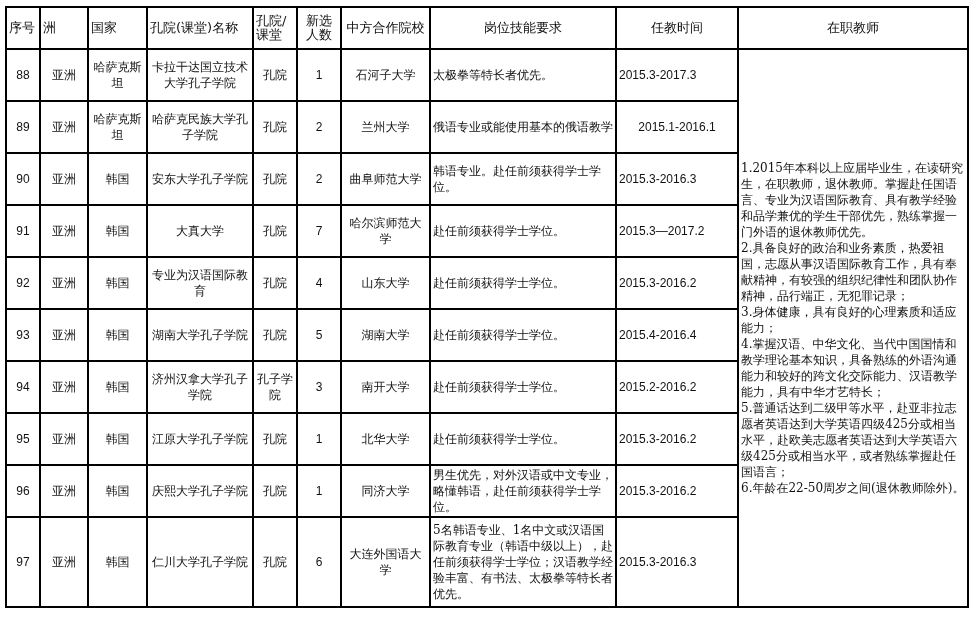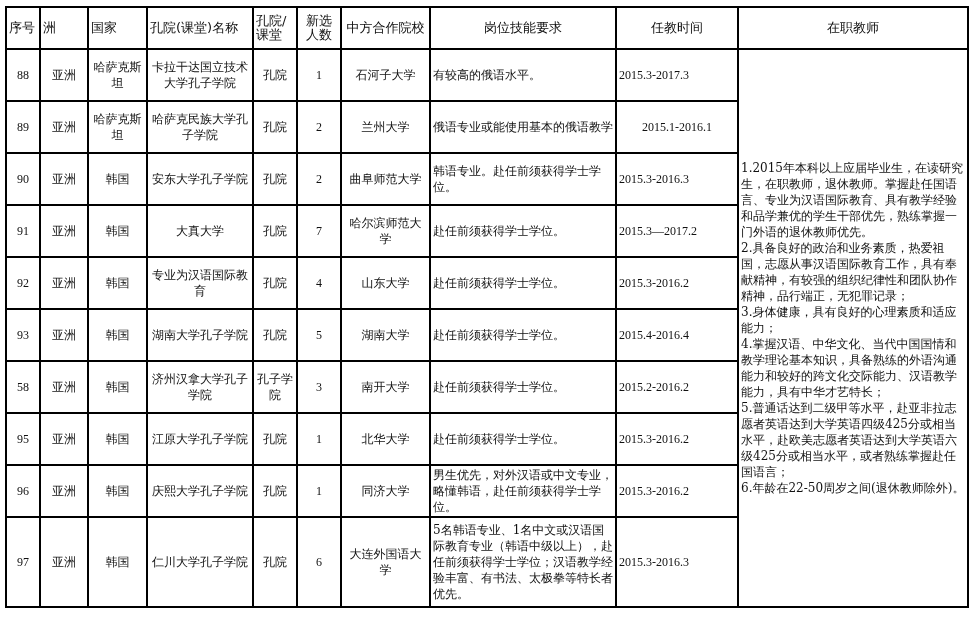--- a/index.html
+++ b/index.html
@@ -11,21 +11,21 @@
                 line-height: 16px; vertical-align: middle; word-break: break-all; overflow: hidden; }
   table.sheet th { font-family: "DejaVu Sans", "Liberation Sans", sans-serif; font-weight: normal;
                 font-size: 13px; height: 40px; line-height: 14px; }
   th.left { text-align: left; }
   th.center { text-align: center; }
   td.c { text-align: center; }
   td.l { text-align: left; }
   tr.r td { height: 50px; }
   tr.r-last td { height: 88px; }
   td.basic { vertical-align: top; padding: 84px 3px 0 3px; font-size: 12px; line-height: 16.4px; }
-  .num { font-family: Liberation Serif, serif; }
+  .num { font-family: Liberation Sans, sans-serif; }
 </style>
 </head>
 <body>
 
 <table class="sheet">
   <colgroup>
     <col style="width:34px">
       <col style="width:48px">
       <col style="width:59px">
       <col style="width:106px">
@@ -52,21 +52,21 @@
   </thead>
   <tbody>
     <tr class="r">
       <td class="c num">88</td>
       <td class="c">亚洲</td>
       <td class="c">哈萨克斯坦</td>
       <td class="c">卡拉干达国立技术大学孔子学院</td>
       <td class="c">孔院</td>
       <td class="c num">1</td>
       <td class="c">石河子大学</td>
-      <td class="l">有较高的俄语水平。</td>
+      <td class="l">太极拳等特长者优先。</td>
       <td class="l num">2015.3-2017.3</td>
       <td class="basic" rowspan="10">
         <div>1.2015年本科以上应届毕业生，在读研究生，在职教师，退休教师。掌握赴任国语言、专业为汉语国际教育、具有教学经验和品学兼优的学生干部优先，熟练掌握一门外语的退休教师优先。</div>
         <div>2.具备良好的政治和业务素质，热爱祖国，志愿从事汉语国际教育工作，具有奉献精神，有较强的组织纪律性和团队协作精神，品行端正，无犯罪记录；</div>
         <div>3.身体健康，具有良好的心理素质和适应能力；</div>
         <div>4.掌握汉语、中华文化、当代中国国情和教学理论基本知识，具备熟练的外语沟通能力和较好的跨文化交际能力、汉语教学能力，具有中华才艺特长；</div>
         <div>5.普通话达到二级甲等水平，赴亚非拉志愿者英语达到大学英语四级425分或相当水平，赴欧美志愿者英语达到大学英语六级425分或相当水平，或者熟练掌握赴任国语言；</div>
         <div>6.年龄在22-50周岁之间(退休教师除外)。</div>
       </td>
     </tr>
@@ -119,21 +119,21 @@
       <td class="c">亚洲</td>
       <td class="c">韩国</td>
       <td class="c">湖南大学孔子学院</td>
       <td class="c">孔院</td>
       <td class="c num">5</td>
       <td class="c">湖南大学</td>
       <td class="l">赴任前须获得学士学位。</td>
       <td class="l num">2015.4-2016.4</td>
     </tr>
     <tr class="r">
-      <td class="c num">58</td>
+      <td class="c num">94</td>
       <td class="c">亚洲</td>
       <td class="c">韩国</td>
       <td class="c">济州汉拿大学孔子学院</td>
       <td class="c">孔子学院</td>
       <td class="c num">3</td>
       <td class="c">南开大学</td>
       <td class="l">赴任前须获得学士学位。</td>
       <td class="l num">2015.2-2016.2</td>
     </tr>
     <tr class="r">

